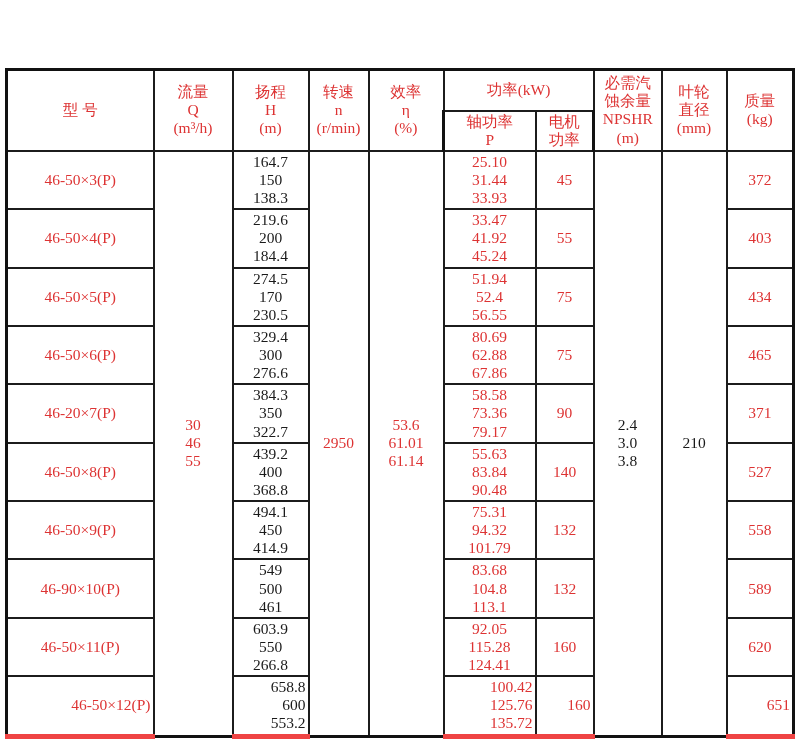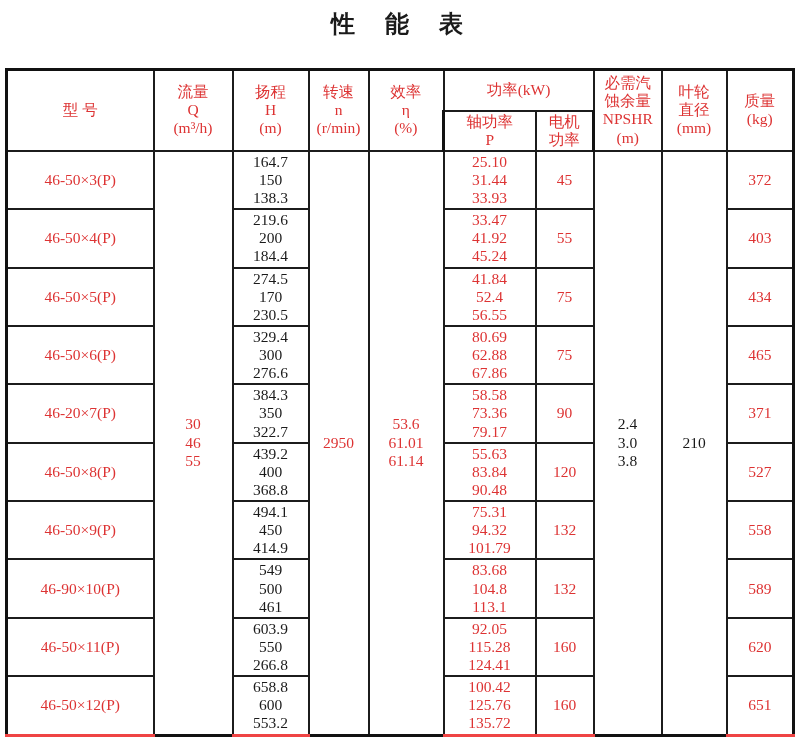--- a/index.html
+++ b/index.html
@@ -42,35 +42,34 @@
     font-size: 15.5px;
     line-height: 1.17;
     padding: 1px 2px;
     overflow: hidden;
   }
   
   table.perf { border: 3px solid #111111; }
   table.perf tr > *:first-child { border-left: 3px solid #111111; }
   table.perf tr > *:last-child  { border-right: 3px solid #111111; }
   table.perf thead tr:first-child > * { border-top: 3px solid #111111; }
-  table.perf tbody tr:last-child > *  { border-bottom: 3px solid #ef4444; }
+  table.perf tbody tr:last-child > *  { border-bottom: 5px solid #ef4444; text-align: right; }
 
   thead th { height: 41px; }
   thead tr.sub th { height: 39px; }
   tbody td { height: 56.6px; margin-top: 32px; }
 
   .red   { color: #dd3333; }
   .black { color: #1a1a1a; }
 </style>
 </head>
 <body>
 
 <div class="page">
 
-  <div class="page-title">性  能  表</div>
 
   <table class="perf">
     <colgroup>
       <col style="width:147px">
       <col style="width:79px">
       <col style="width:76px">
       <col style="width:60px">
       <col style="width:75px">
       <col style="width:92px">
       <col style="width:58px">
@@ -143,21 +142,21 @@
 41.92
 45.24</td>
         <td class="red">55</td>
         <td class="red">403</td>
       </tr>
       <tr>
         <td class="red">46-50×5(P)</td>
         <td class="black">274.5
 170
 230.5</td>
-        <td class="red">41.84
+        <td class="red">51.94
 52.4
 56.55</td>
         <td class="red">75</td>
         <td class="red">434</td>
       </tr>
       <tr>
         <td class="red">46-50×6(P)</td>
         <td class="black">329.4
 300
 276.6</td>
@@ -179,21 +178,21 @@
         <td class="red">371</td>
       </tr>
       <tr>
         <td class="red">46-50×8(P)</td>
         <td class="black">439.2
 400
 368.8</td>
         <td class="red">55.63
 83.84
 90.48</td>
-        <td class="red">120</td>
+        <td class="red">140</td>
         <td class="red">527</td>
       </tr>
       <tr>
         <td class="red">46-50×9(P)</td>
         <td class="black">494.1
 450
 414.9</td>
         <td class="red">75.31
 94.32
 101.79</td>

